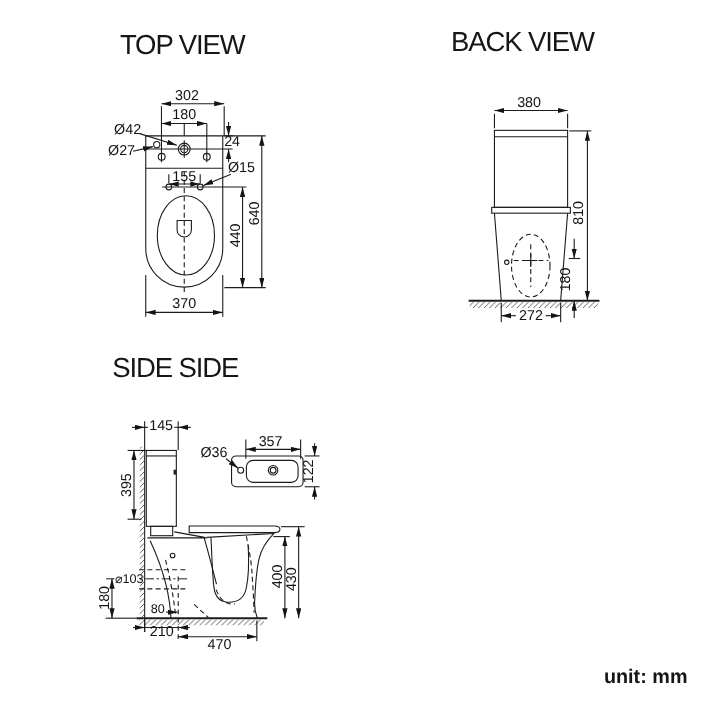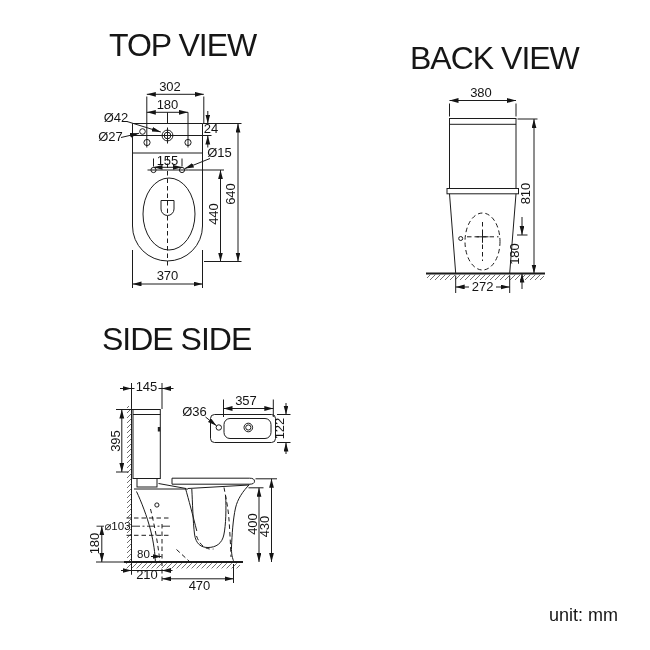--- a/index.html
+++ b/index.html
@@ -1,31 +1,31 @@
 <!DOCTYPE html>
 <html><head>
 <meta charset="utf-8">
 <style>
   html,body{margin:0;padding:0;background:#ffffff;width:650px;height:650px;overflow:hidden;}
   body{font-family:"Liberation Sans", sans-serif;color:#111;}
-  .title{position:absolute;font-size:32px;font-weight:400;letter-spacing:-1px;color:#161616;white-space:nowrap;}
-  .unit{position:absolute;font-size:18px;color:#161616;}
+  .title{position:absolute;font-size:25px;font-weight:400;letter-spacing:-1px;color:#161616;white-space:nowrap;}
+  .unit{position:absolute;font-size:18px;color:#161616;font-weight:bold;}
   svg{position:absolute;left:0;top:0;}
   .ln{stroke:#1c1c1c;stroke-width:1;fill:none;}
   .thick{stroke:#1c1c1c;stroke-width:1.8;fill:none;}
   .dash{stroke:#1c1c1c;stroke-width:1;fill:none;stroke-dasharray:4.5,3;}
   .cline{stroke:#1c1c1c;stroke-width:0.9;fill:none;stroke-dasharray:8,2.5,2,2.5;}
   .dim{font-family:"Liberation Sans",sans-serif;font-size:13px;fill:#141414;}
   .dims{font-family:"Liberation Sans",sans-serif;font-size:11.5px;fill:#141414;}
 </style>
 </head>
 <body>
 
 <div class="title" style="left:109px;top:27px;">TOP VIEW</div>
-<div class="title" style="left:410px;top:24px;margin-top:16px;">BACK VIEW</div>
+<div class="title" style="left:410px;top:24px;">BACK VIEW</div>
 <div class="title" style="left:102px;top:321px;">SIDE SIDE</div>
 <div class="unit" style="left:549px;top:605px;">unit: mm</div>
 
 <svg width="650" height="650" viewBox="0 0 650 650">
   <defs>
     <marker id="arr" orient="auto-start-reverse" markerUnits="userSpaceOnUse" markerWidth="10" markerHeight="6" refX="9" refY="2.4" viewBox="0 0 10 6">
       <path d="M0,0 L9,2.4 L0,4.8 Z" fill="#141414"></path>
     </marker>
     <pattern id="hatch" patternUnits="userSpaceOnUse" width="5" height="5">
       <path d="M-1,6 L6,-1" stroke="#4a4a4a" stroke-width="0.8"></path>

